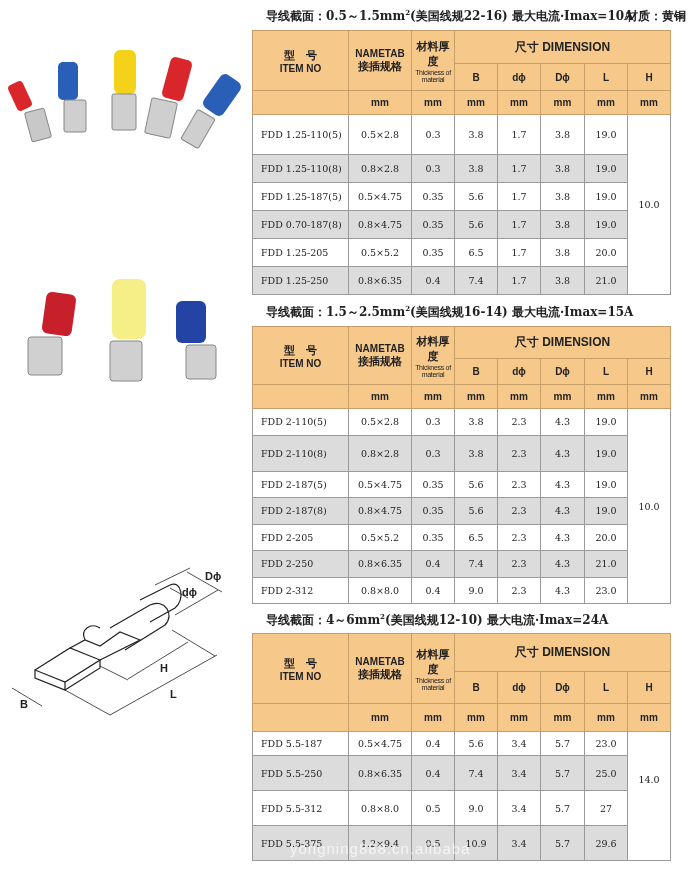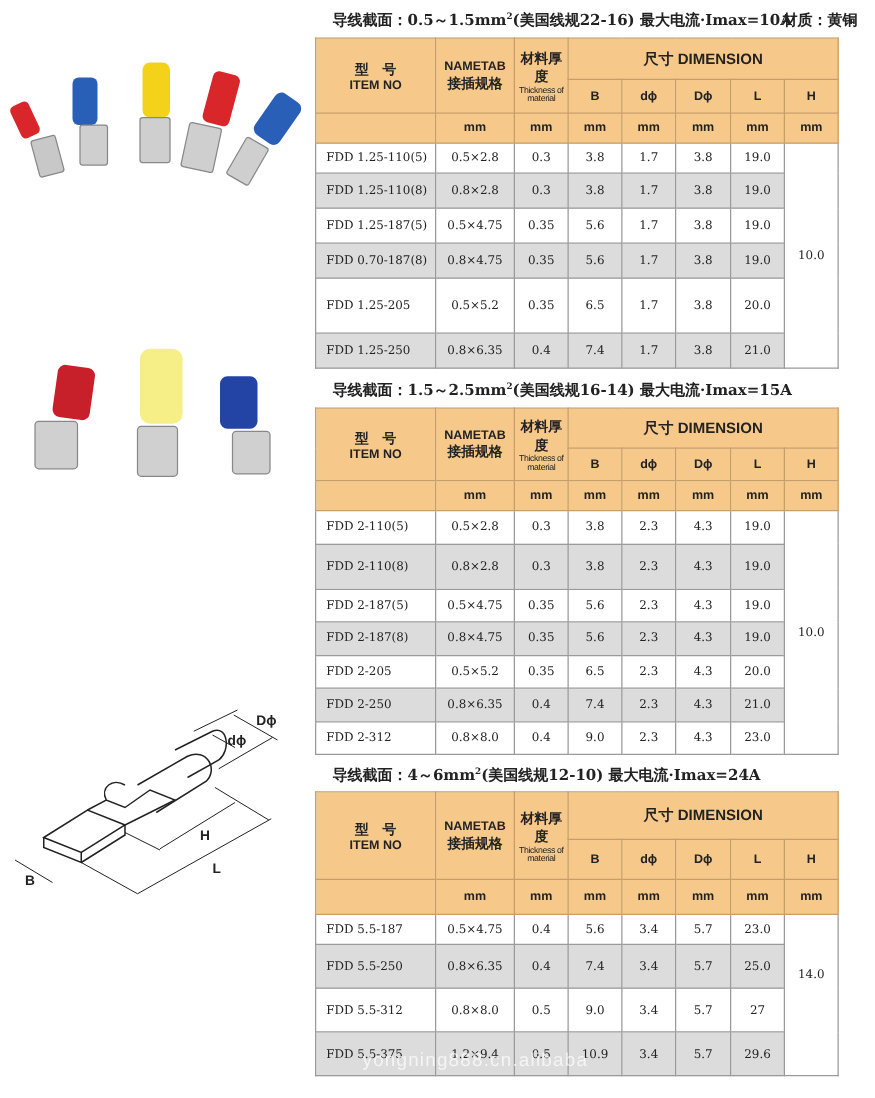--- a/index.html
+++ b/index.html
@@ -136,21 +136,21 @@
       <th class="mm">mm</th>
       <th class="mm">mm</th>
       <th class="mm">mm</th>
       <th class="mm">mm</th>
       <th class="mm">mm</th>
       <th class="mm">mm</th>
       <th class="mm">mm</th>
     </tr>
   </thead>
   <tbody>
-    <tr class="odd" style="height:24px">
+    <tr class="odd" style="height:40px">
       <td class="c item">FDD 1.25-110(5)</td>
       <td class="c">0.5×2.8</td>
       <td class="c">0.3</td>
       <td class="c">3.8</td>
       <td class="c">1.7</td>
       <td class="c">3.8</td>
       <td class="c">19.0</td>
       <td class="h" rowspan="6">10.0</td>
     </tr>
     <tr class="even" style="height:28px">
@@ -173,21 +173,21 @@
     </tr>
     <tr class="even" style="height:28px">
       <td class="c item">FDD 0.70-187(8)</td>
       <td class="c">0.8×4.75</td>
       <td class="c">0.35</td>
       <td class="c">5.6</td>
       <td class="c">1.7</td>
       <td class="c">3.8</td>
       <td class="c">19.0</td>
     </tr>
-    <tr class="odd" style="height:44px">
+    <tr class="odd" style="height:28px">
       <td class="c item">FDD 1.25-205</td>
       <td class="c">0.5×5.2</td>
       <td class="c">0.35</td>
       <td class="c">6.5</td>
       <td class="c">1.7</td>
       <td class="c">3.8</td>
       <td class="c">20.0</td>
     </tr>
     <tr class="even" style="height:28px">
       <td class="c item">FDD 1.25-250</td>

